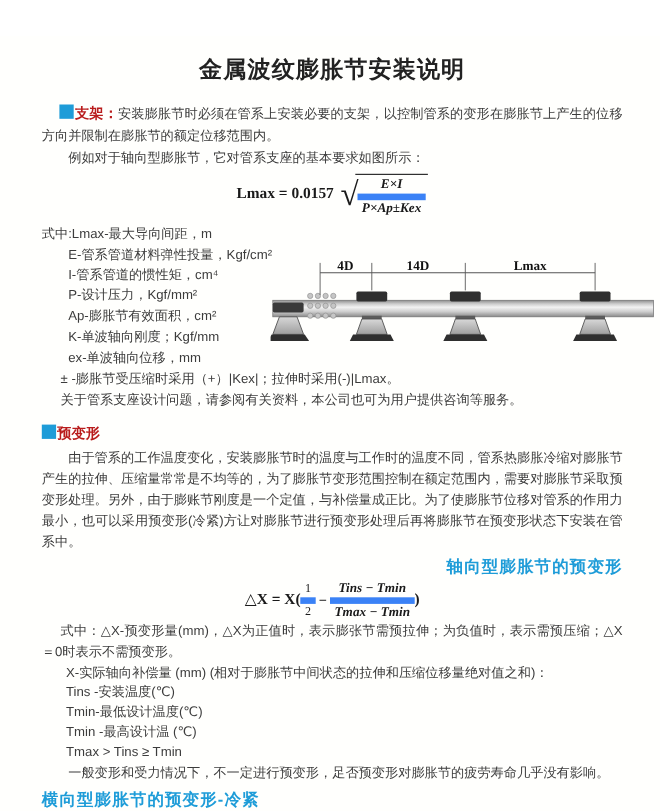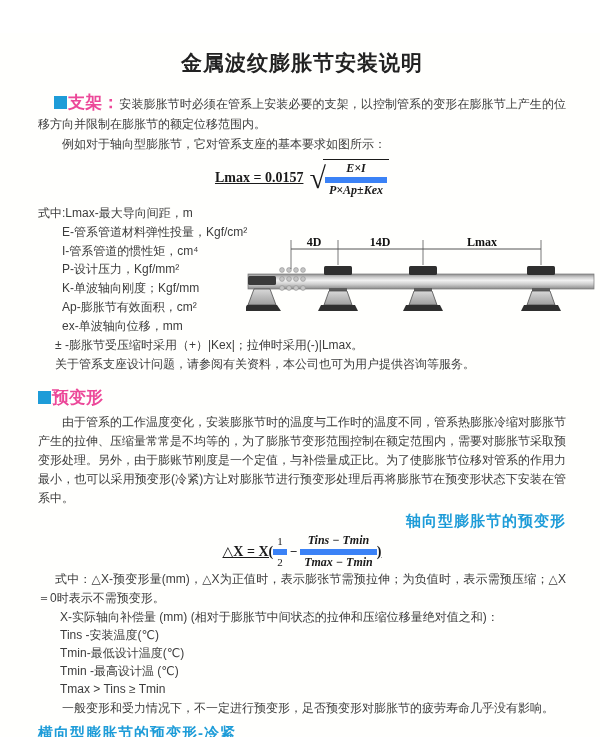--- a/index.html
+++ b/index.html
@@ -16,31 +16,31 @@
     letter-spacing:1px; margin:4px 0 16px 0;
   }
 
   p, .line { font-size:12px; line-height:20px; color:#3c3c3c; }
   .justify { text-align:justify; }
 
   .blue-square {
     display:inline-block; width:13px; height:13px; background:#1e9cd8;
     vertical-align:-1px; margin-right:1px;
   }
-  .sec-heading { color:#ec4899; font-size:17px; font-weight:bold; }
+  .sec-heading { color:#b91c1c; font-size:13px; font-weight:bold; }
   .sub-heading { color:#1e9cd8; font-size:15px; font-weight:bold; letter-spacing:1px; }
 
   .intro-p { text-indent:16px; }
   .indent2 { text-indent:24px; }
   .indent-s { text-indent:17px; }
 
   
   .formula-row { text-align:center; font-family:"Liberation Serif","DejaVu Serif",serif; color:#1a1a1a; }
   .f1 { margin:5px 0 3px 0; height:42px; }
-  .f-lhs { font-weight:bold; font-size:14px; vertical-align:middle;text-decoration:underline; }
+  .f-lhs { font-weight:bold; font-size:14px; vertical-align:middle; }
   .frac { display:inline-block; vertical-align:middle; text-align:center; font-size:12px; line-height:1.15; }
   .frac .num { display:block; padding:0 4px 1px 4px; border-bottom:6px solid #3b82f6; }
   .frac .den { display:block; padding:1px 4px 0 4px; }
   .ital { font-style:italic; font-weight:bold; }
   .root { display:inline-block; vertical-align:middle; margin-left:6px; }
   .root .sign { font-size:30px; font-weight:normal; vertical-align:middle; display:inline-block; margin-right:-3px; }
   .root .content { display:inline-block; border-top:1.5px solid #1a1a1a; vertical-align:middle; padding:2px 2px 0 2px; }
   .f2 { margin:3px 0 2px 0; height:34px; }
   .f-op { font-weight:bold; font-size:13px; vertical-align:middle; margin:0 3px; }
   .f3 { margin:5px 0 2px 0; height:28px; }
@@ -74,22 +74,22 @@
 
   <div class="formula-row f1">
     <span class="f-lhs">Lmax = 0.0157</span><span class="root"><span class="sign">√</span><span class="content"><span class="frac"><span class="num ital">E×I</span><span class="den ital">P×Ap±Kex</span></span></span></span>
   </div>
 
   <div class="defs-wrap">
     <div class="def-line">式中:Lmax-最大导向间距，m</div>
     <div class="def-line ind">E-管系管道材料弹性投量，Kgf/cm²</div>
     <div class="def-line ind">I-管系管道的惯性矩，cm⁴</div>
     <div class="def-line ind">P-设计压力，Kgf/mm²</div>
+    <div class="def-line ind">Ap-膨胀节有效面积，cm²</div>
     <div class="def-line ind">K-单波轴向刚度；Kgf/mm</div>
-    <div class="def-line ind">Ap-膨胀节有效面积，cm²</div>
     <div class="def-line ind">ex-单波轴向位移，mm</div>
 
     <svg class="diagram" viewBox="0 0 352 96" xmlns="http://www.w3.org/2000/svg">
       <defs>
         <linearGradient id="pipeGrad" x1="0" y1="0" x2="0" y2="1">
           <stop offset="0" stop-color="#8f8f8f"></stop>
           <stop offset="0.22" stop-color="#cdcdcd"></stop>
           <stop offset="0.42" stop-color="#f2f2f2"></stop>
           <stop offset="0.68" stop-color="#cfcfcf"></stop>
           <stop offset="1" stop-color="#8a8a8a"></stop>

